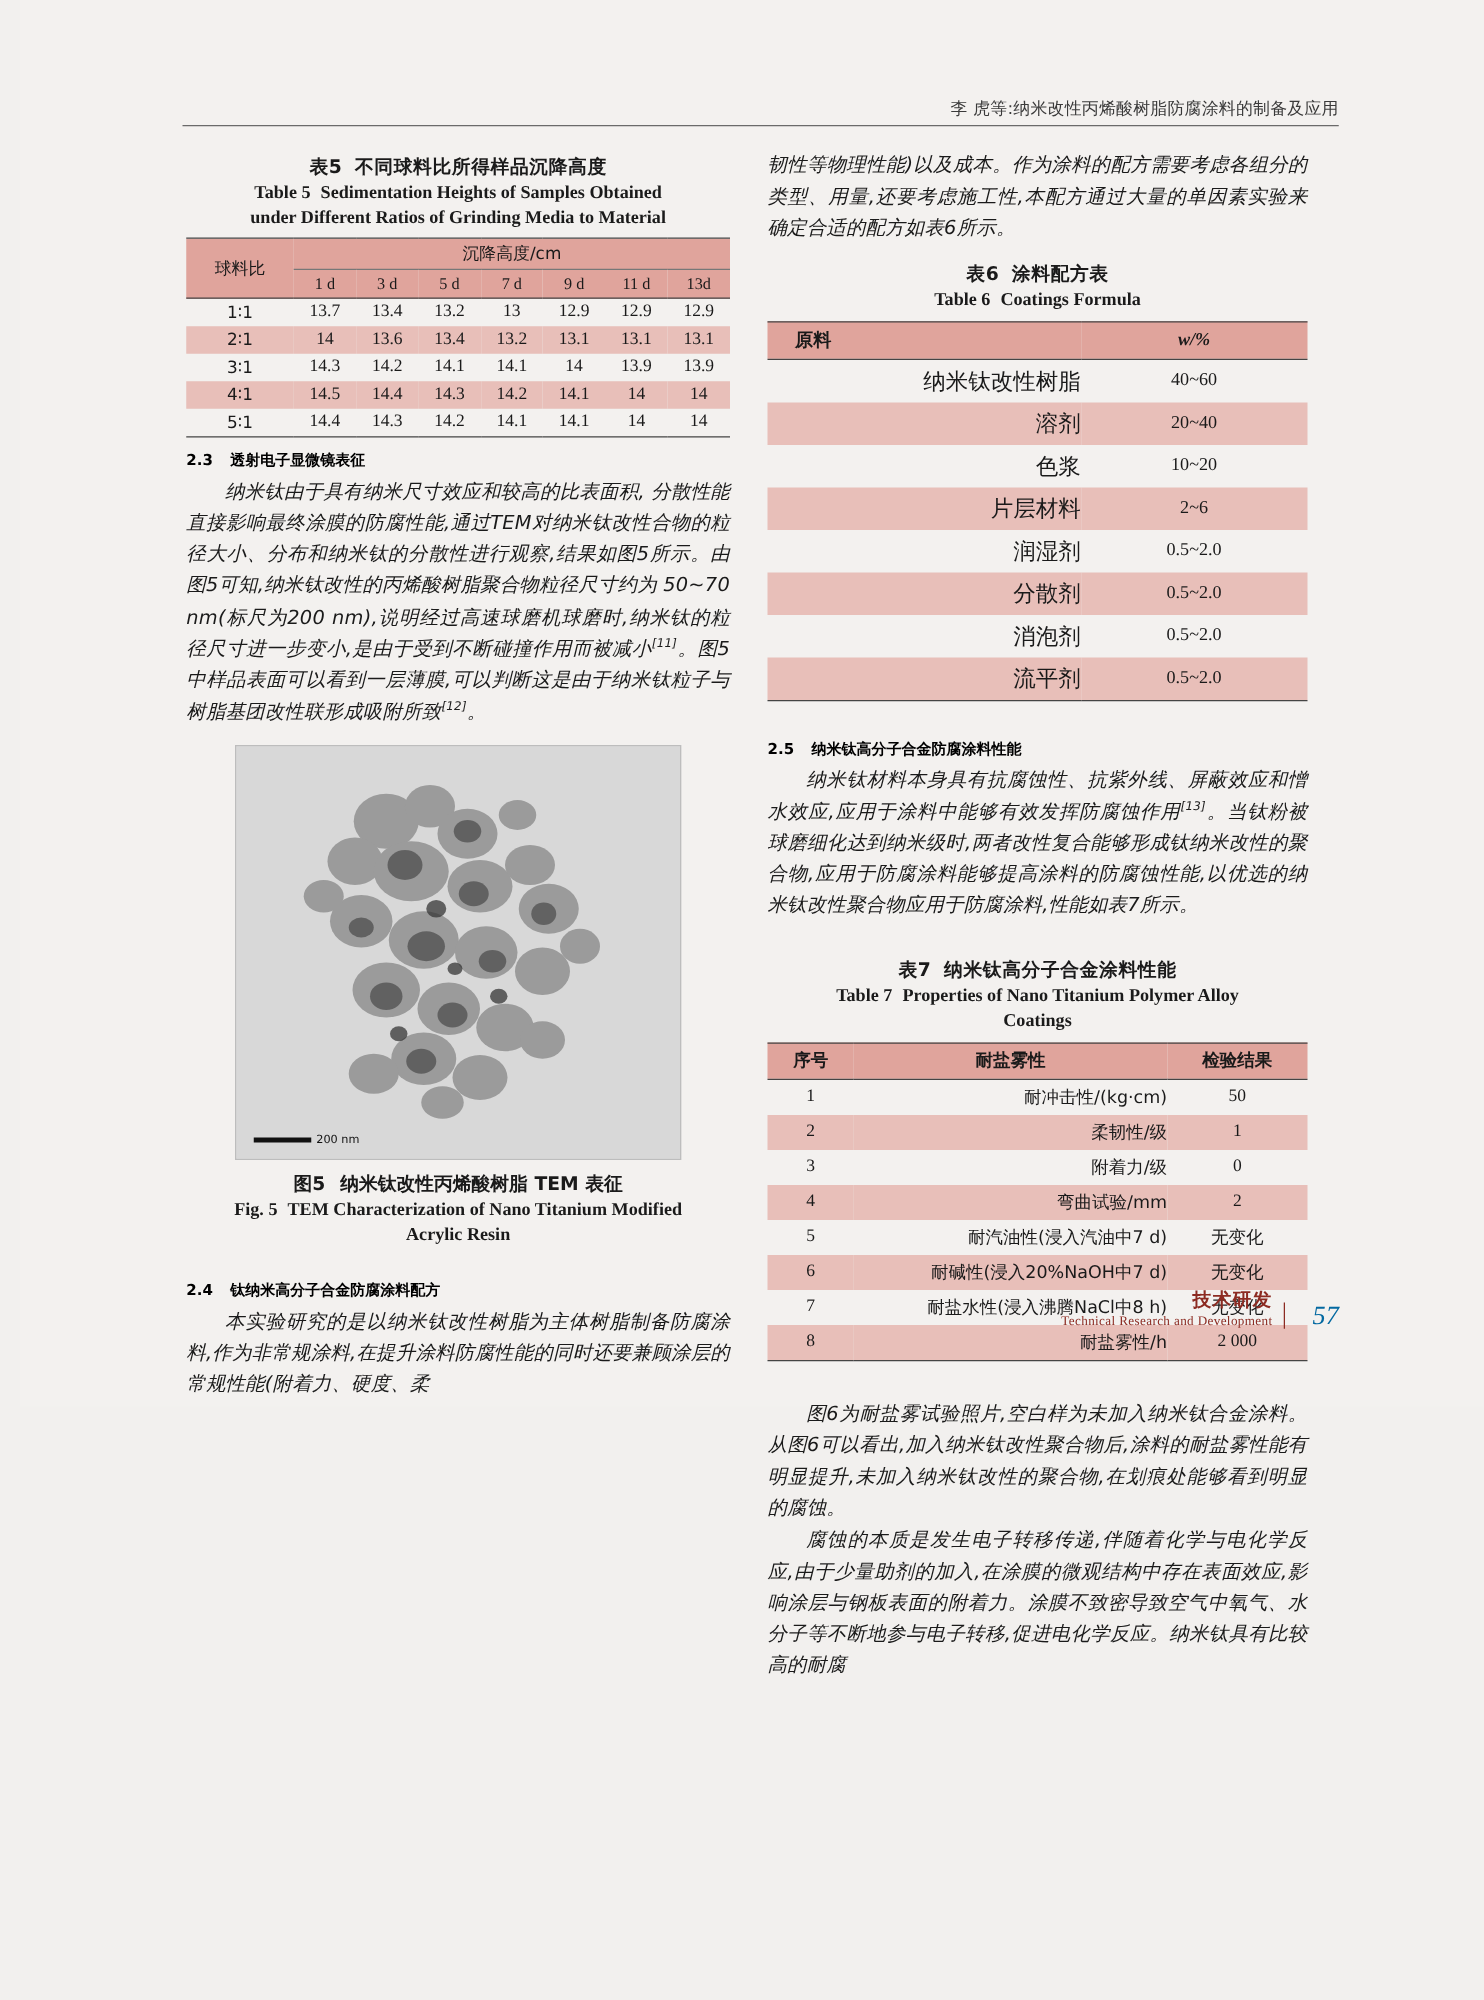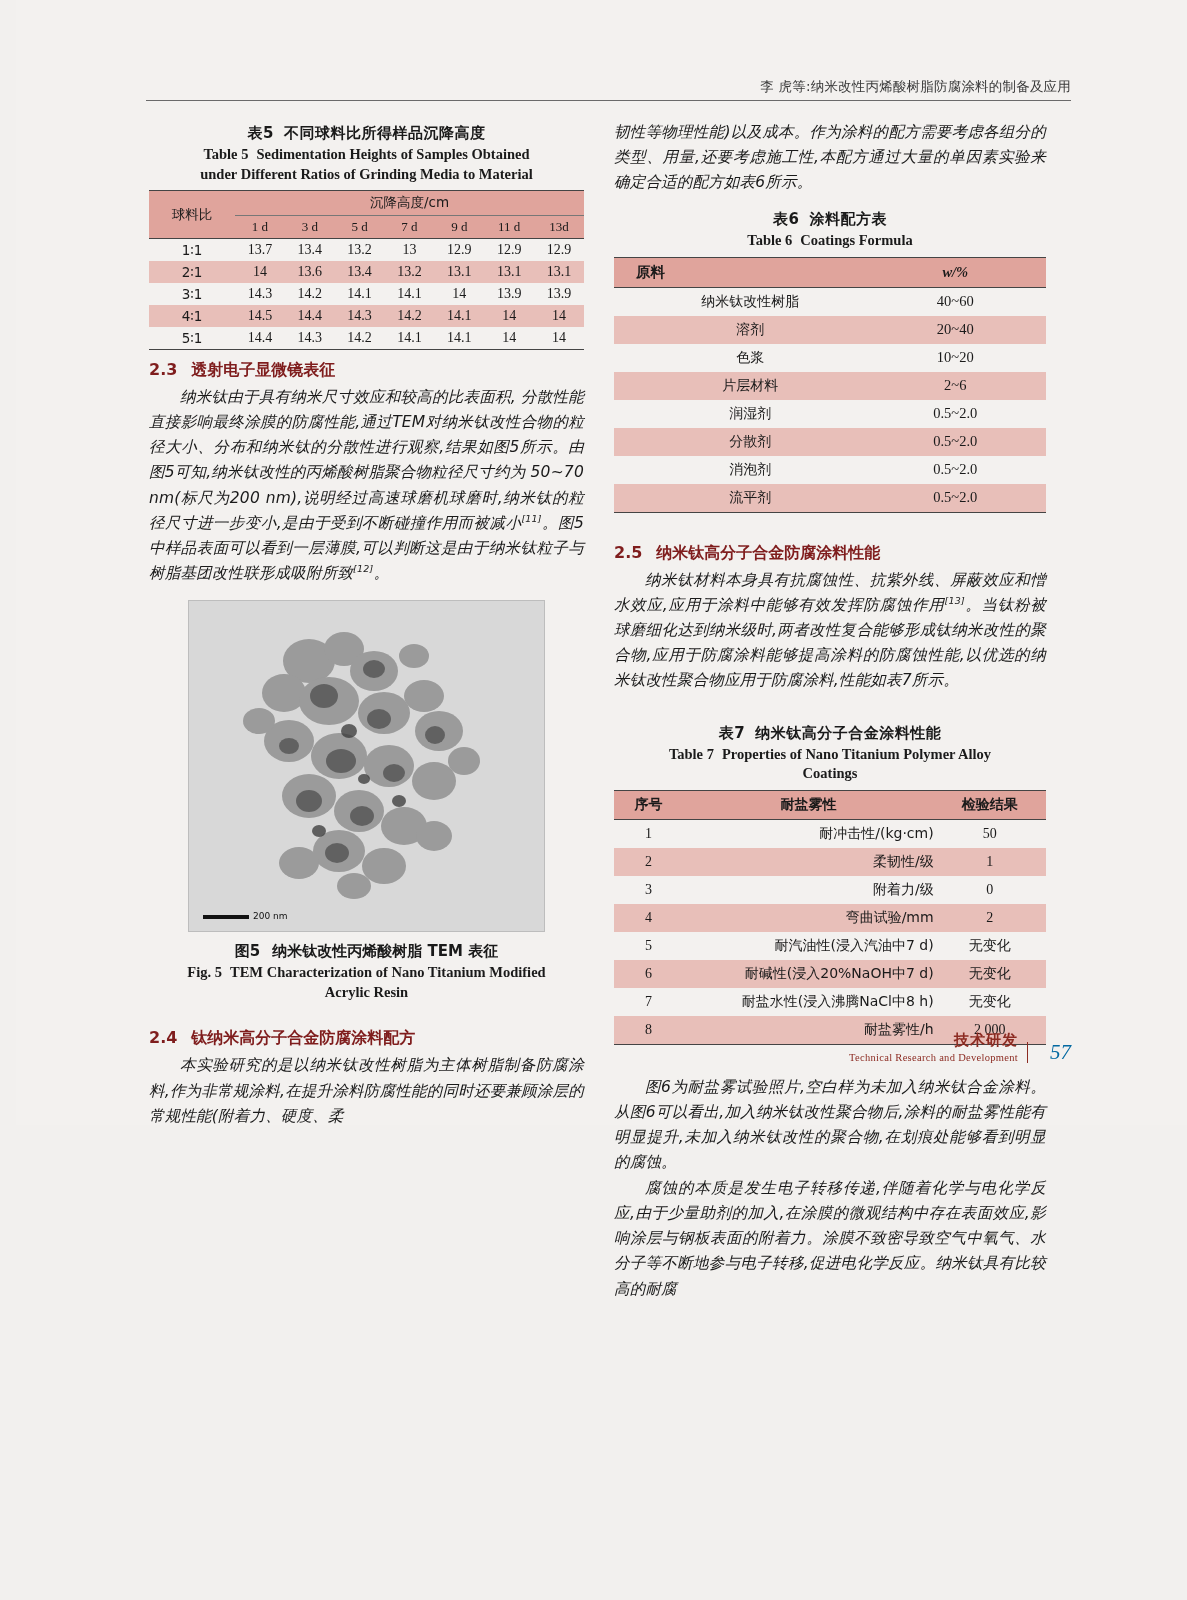--- a/index.html
+++ b/index.html
@@ -77,22 +77,22 @@
     font-size:15.5px;
     line-height:1.62;
     text-align:justify;
     margin:0 0 1px 0;
     letter-spacing:0.2px;
     font-style:italic;
   }
   p.indent { text-indent:2em; }
   h3.sec {
     font-family:"DejaVu Sans", sans-serif;
-    color:#7f1d1d;
-    font-size:16px;
+    color:#000000;
+    font-size:12px;
     font-weight:bold;
     margin:10px 0 4px 0;
   }
   h3.sec .snum { margin-right:14px; }
   .figbox {
     margin:14px auto 4px auto;
     width:355px; height:330px;
     position:relative;
     background:#d9d9d9;
     overflow:hidden;
@@ -122,21 +122,21 @@
     color:#111;
   }
   .scalebar .bar {
     display:inline-block;
     width:46px; height:4px;
     background:#111;
     vertical-align:middle;
     margin-right:4px;
   }
   .t6 th, .t6 td { padding:5px 0; text-align:center; font-size:14.5px; }
-  .t6 td.name { text-align:center; padding-left:22px; font-family:"DejaVu Sans", sans-serif; font-size:14px; }
+  .t6 td.name { text-align:right; padding-left:22px; font-family:"DejaVu Sans", sans-serif; font-size:18px; }
   .t6 th.name { text-align:left; padding-left:22px; font-family:"DejaVu Sans", sans-serif; }
   .t7 th, .t7 td { padding:5px 0; text-align:center; font-size:14px; }
   .t7 td.item { text-align:right; padding-left:48px; font-family:"DejaVu Sans", sans-serif; }
   .t7 th.cjk2 { font-family:"DejaVu Sans", sans-serif; }
   .footer {
     position:absolute;
     right:132px; bottom:62px;
     text-align:right;
   }
   .footer .cn {

